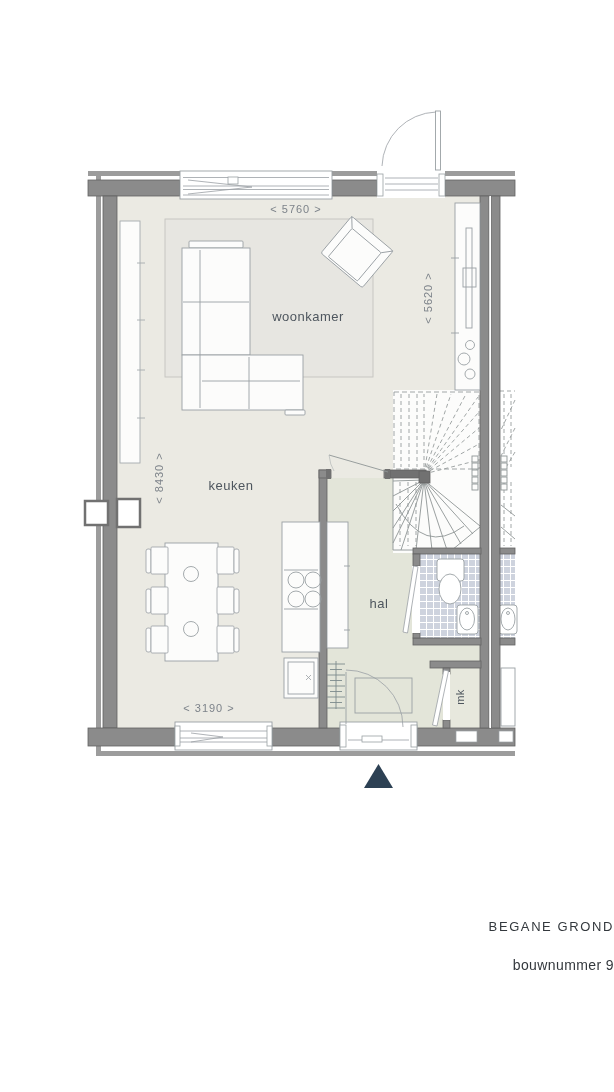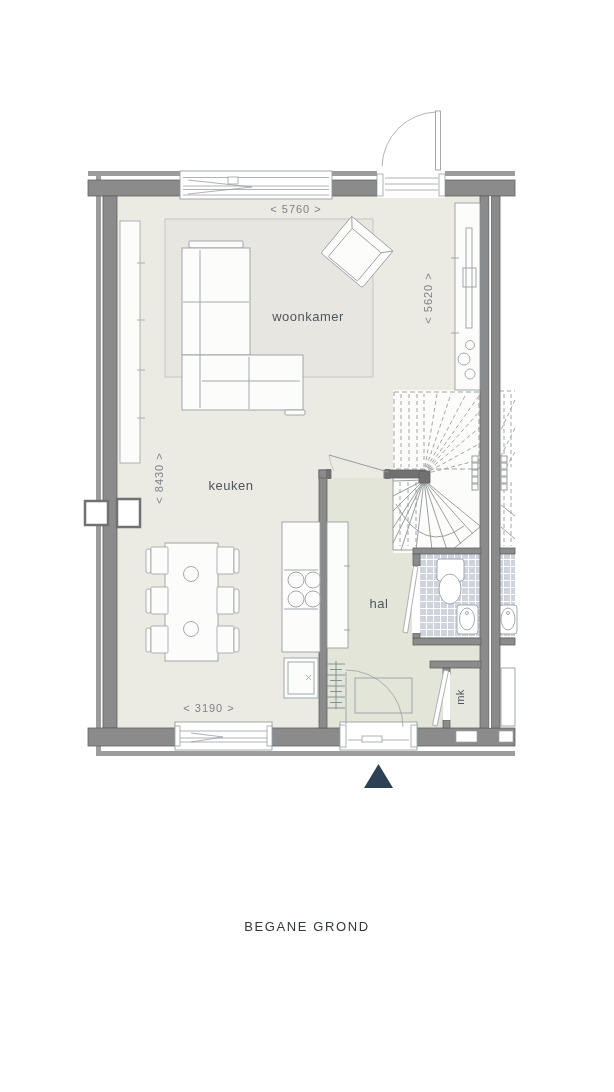--- a/index.html
+++ b/index.html
@@ -7,21 +7,21 @@
     position:relative;width:614px;height:1092px;background:#ffffff;overflow:hidden;
     font-family:"Liberation Sans", sans-serif;
     text-decoration:underline;
   }
   .plan-svg{position:absolute;left:0;top:0;}
   svg text{font-family:"Liberation Sans", sans-serif;}
   .dim-text{font-size:11px;letter-spacing:1px;fill:var(--c-text_dim,#7d838a);}
   .room-text{font-size:13px;letter-spacing:.5px;fill:var(--c-text_room,#4e565e);}
   .mk-text{font-size:11px;letter-spacing:.5px;fill:var(--c-text_room,#4e565e);}
   .caption{
-    position:absolute;left:0;width:614px;text-align:center;
+    position:absolute;left:0;width:614px;text-align:right;
     color:var(--c-text_caption,#33383d);
   }
   .caption-title{top:919px;font-size:13px;letter-spacing:1.6px;}
   .caption-sub{top:957px;font-size:14px;letter-spacing:.4px;}
 </style>
 </head>
 <body>
 
 <div class="page">
 
@@ -354,14 +354,15 @@
     <text class="dim-text" x="163" y="478" text-anchor="middle" transform="rotate(-90 163 478)">&lt; 8430 &gt;</text>
     <text class="dim-text" x="209" y="712" text-anchor="middle">&lt; 3190 &gt;</text>
     <text class="room-text" x="308" y="321" text-anchor="middle">woonkamer</text>
     <text class="room-text" x="231" y="490" text-anchor="middle">keuken</text>
     <text class="room-text" x="379" y="608" text-anchor="middle">hal</text>
     <text class="mk-text" x="464" y="697" text-anchor="middle" transform="rotate(-90 464 697)">mk</text>
   </g>
 </svg>
 
 <div class="caption caption-title">BEGANE GROND</div>
+<div class="caption caption-sub">bouwnummer 9</div>
 
 </div>
 
 </body></html>

